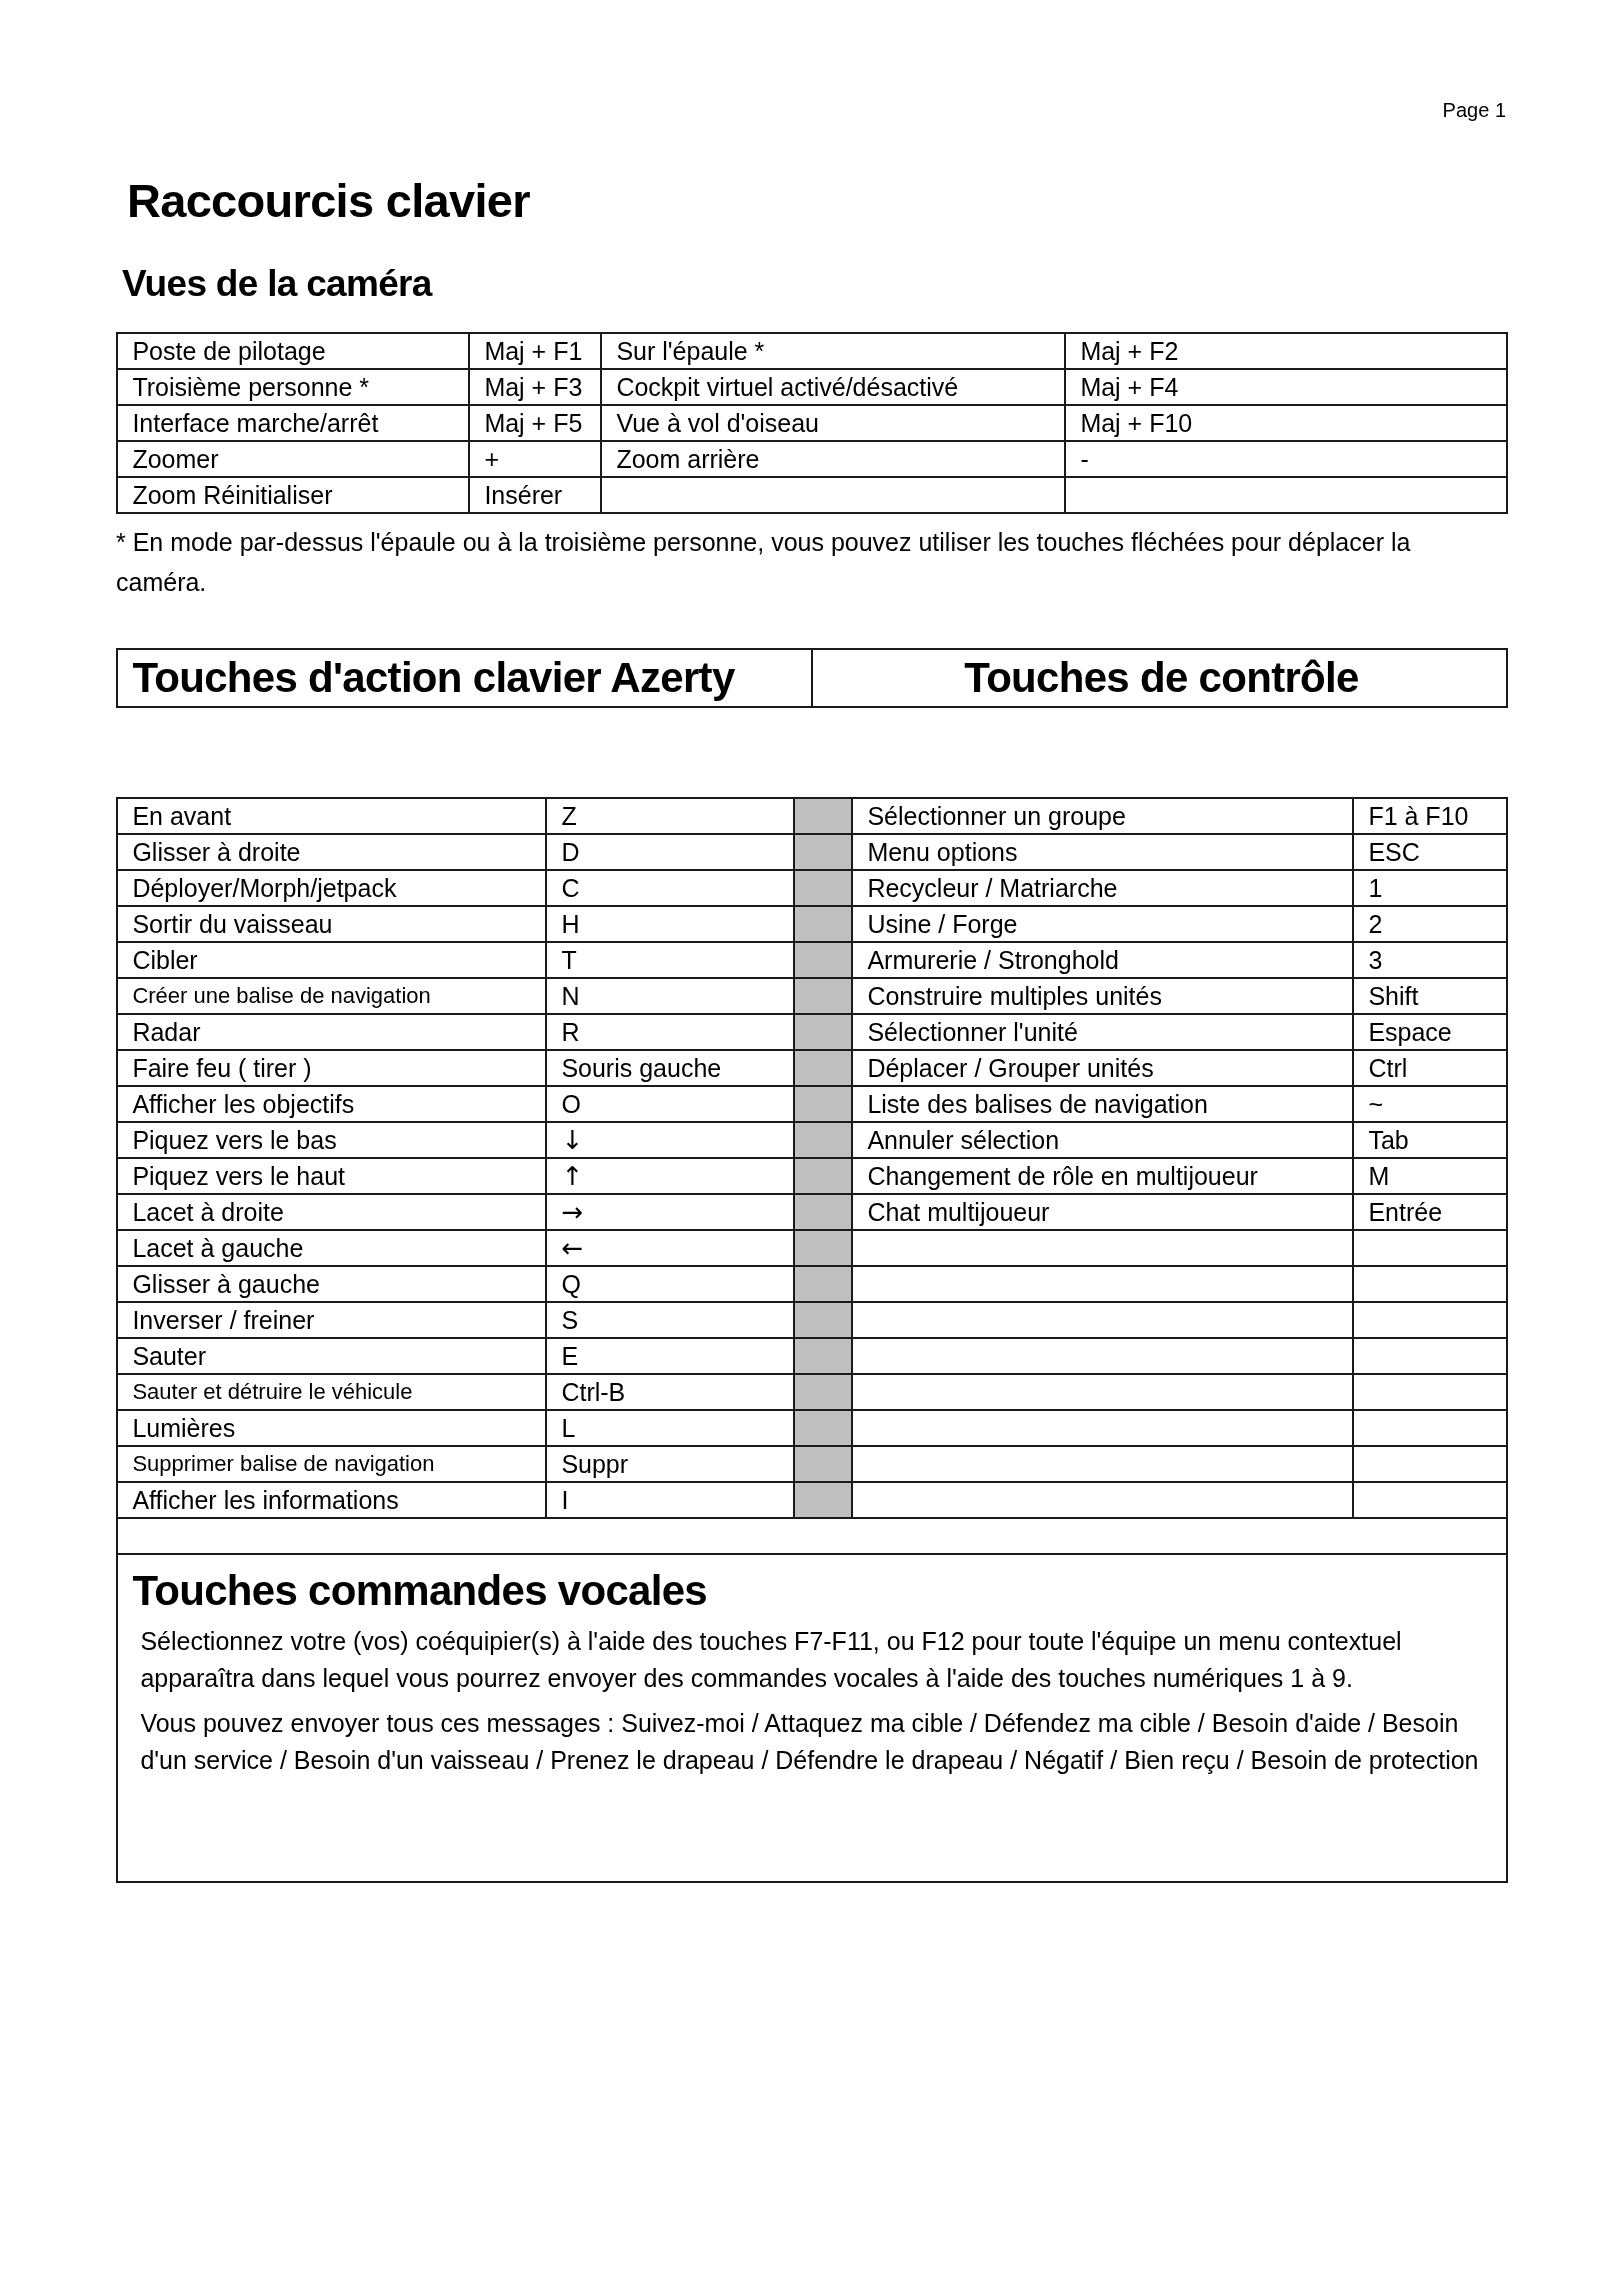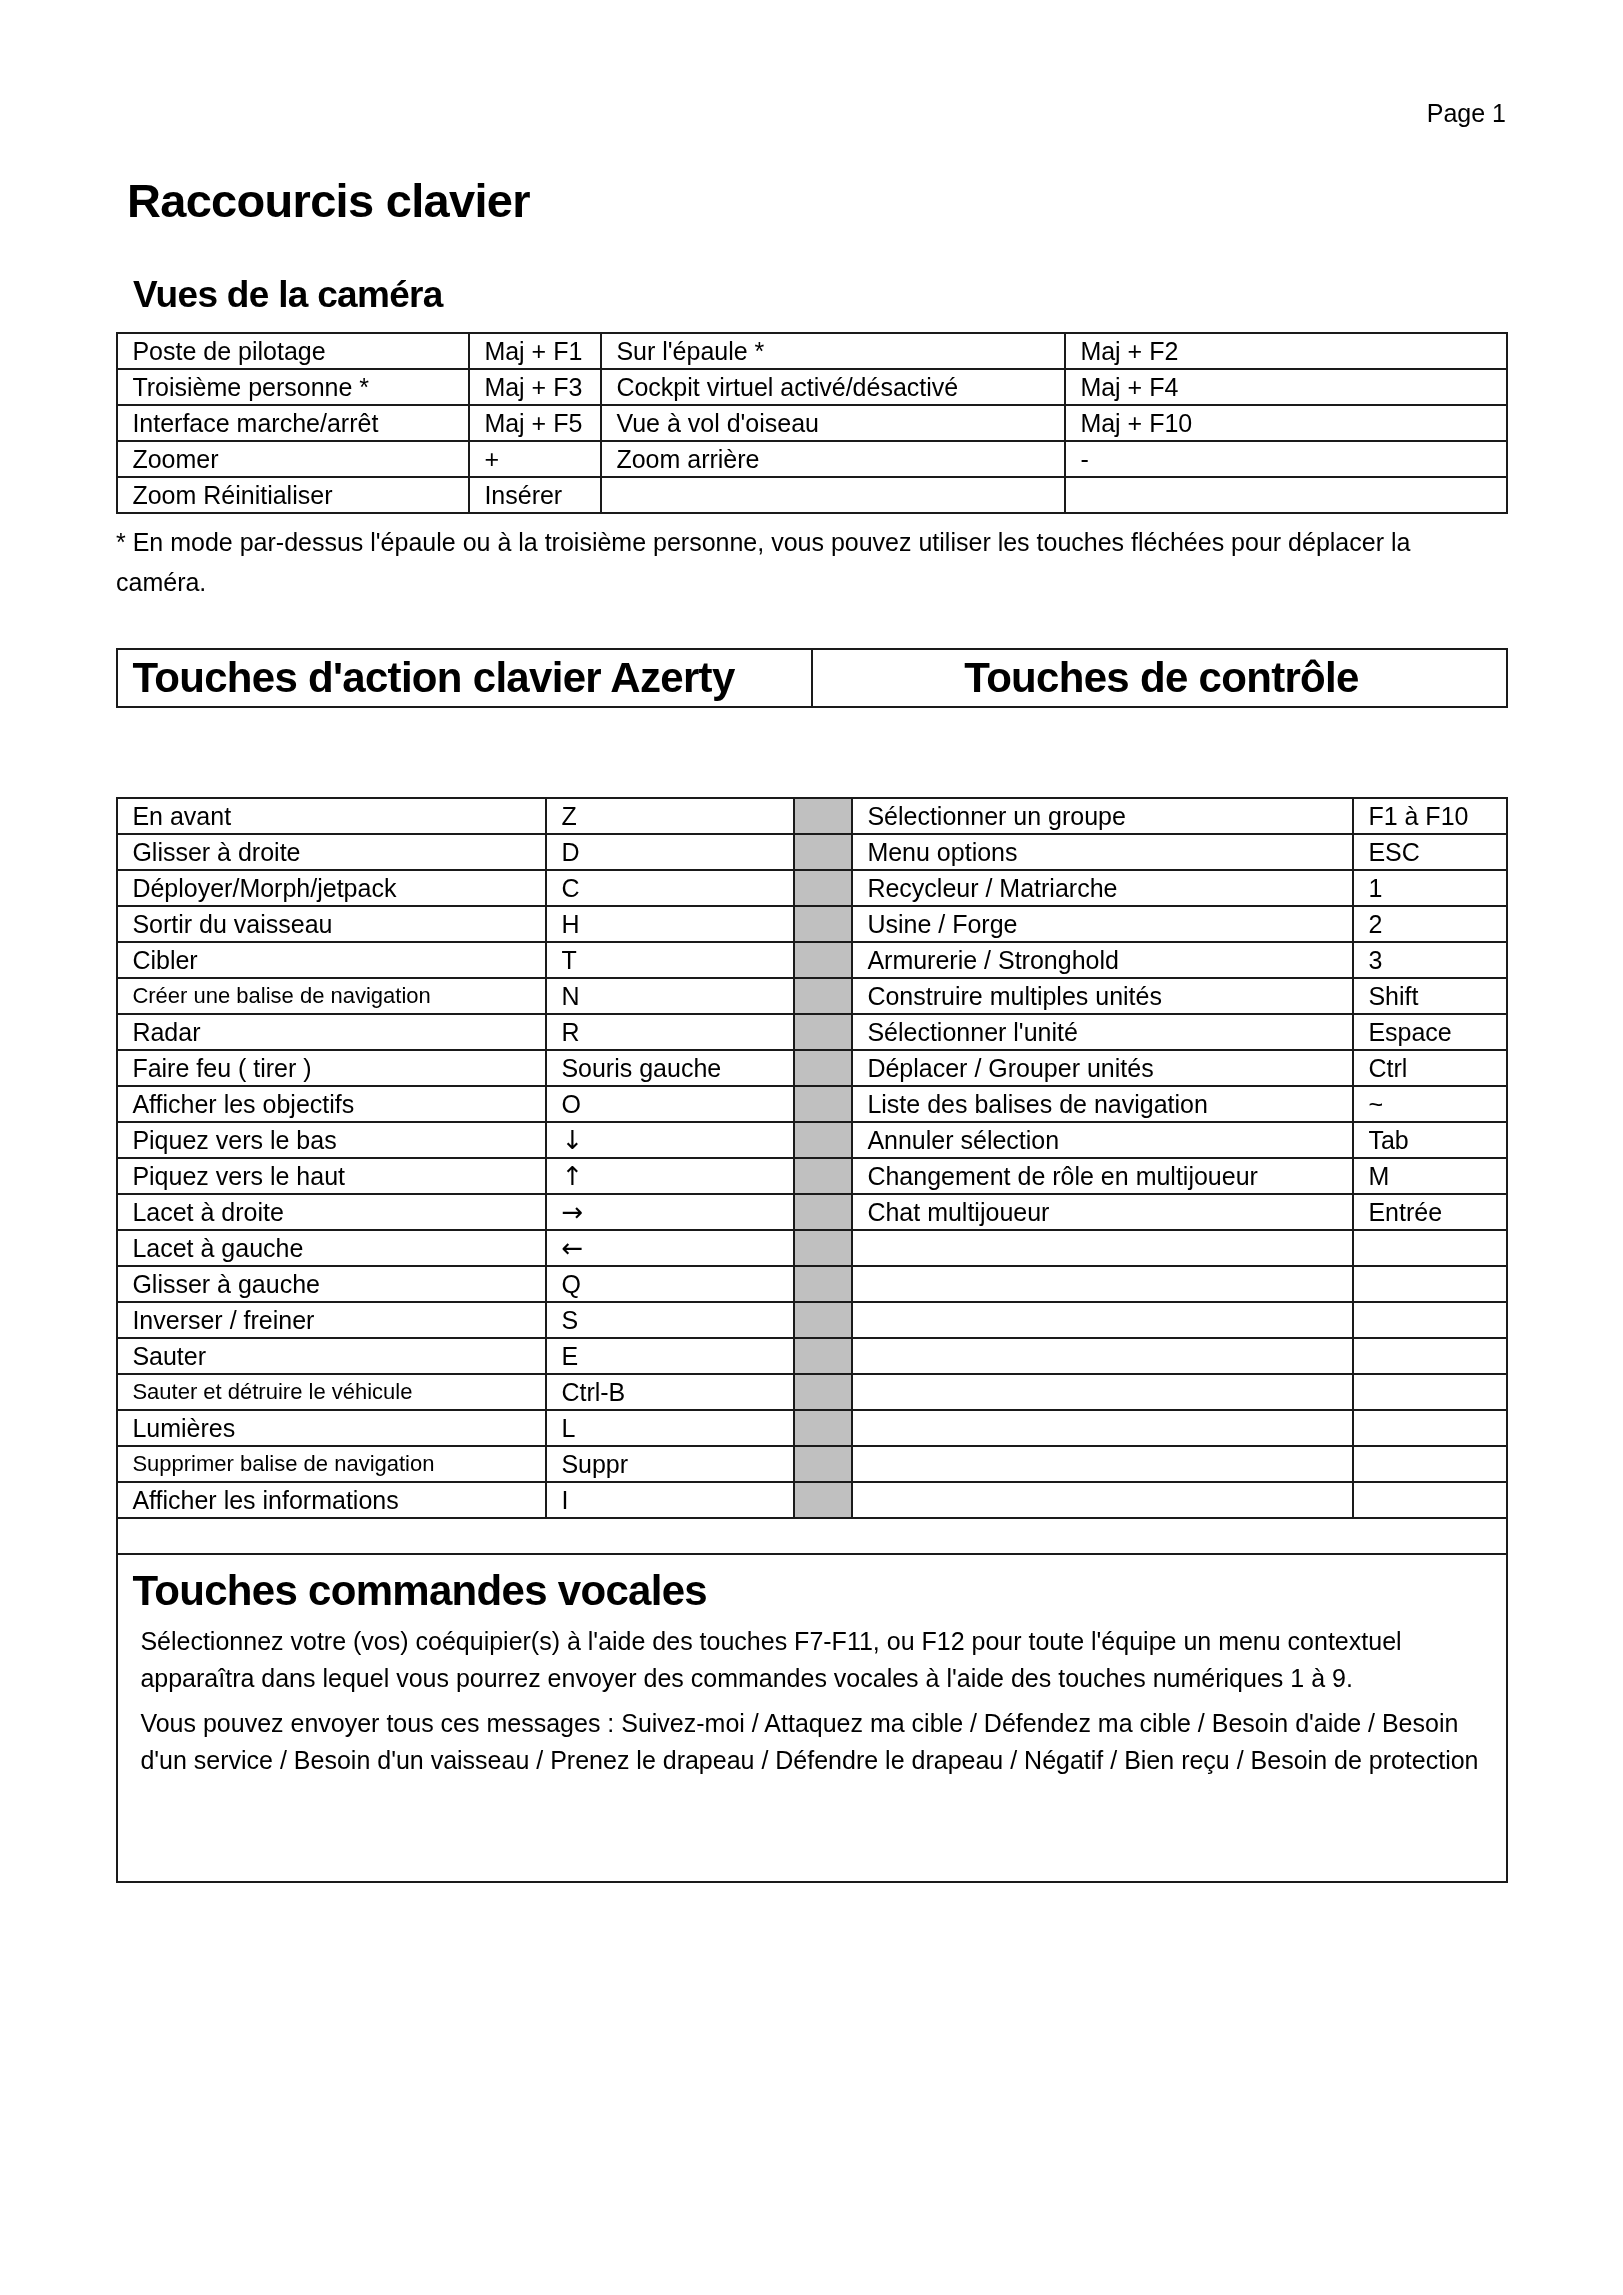--- a/index.html
+++ b/index.html
@@ -1,19 +1,19 @@
 <!DOCTYPE html>
 <html style="font-size:10.5px"><head>
 <meta charset="utf-8">
 <style>
   html, body { margin: 0; padding: 0; background: #ffffff; }
   body { width: 1623px; height: 2295px; position: relative; font-family: "Liberation Sans", "DejaVu Sans", sans-serif; color: #000; overflow: hidden; }
-  .page-num { position: absolute; top: 99px; right: 117px; font-size: 25px; }
+  .page-num { position: absolute; top: 99px; right: 117px; font-size: 20px; }
   .title { position: absolute; left: 116px; top: 162px; font-size: 47px; font-weight: bold; margin: 11px; letter-spacing: -0.7px; }
-  .subtitle { position: absolute; left: 116px; top: 257px; font-size: 37px; font-weight: bold; margin: 17px; letter-spacing: -0.7px; }
+  .subtitle { position: absolute; left: 116px; top: 257px; font-size: 37px; font-weight: bold; margin: 6px; letter-spacing: -0.7px; }
 
   table { border-collapse: collapse; position: absolute; table-layout: fixed; }
   td { border: 2px solid #1a1a1a; padding: 0 0 0 14.4px; font-size: 25px; white-space: nowrap; overflow: hidden; vertical-align: middle; }
 
   #camera-table { left: 116px; top: 332px; width: 1390px; padding-left: 44px; }
   #camera-table td { height: 34px; }
   #camera-table col.c1 { width: 352px; }
   #camera-table col.c2 { width: 132px; }
   #camera-table col.c3 { width: 464px; }
   #camera-table col.c4 { width: 442px; }

